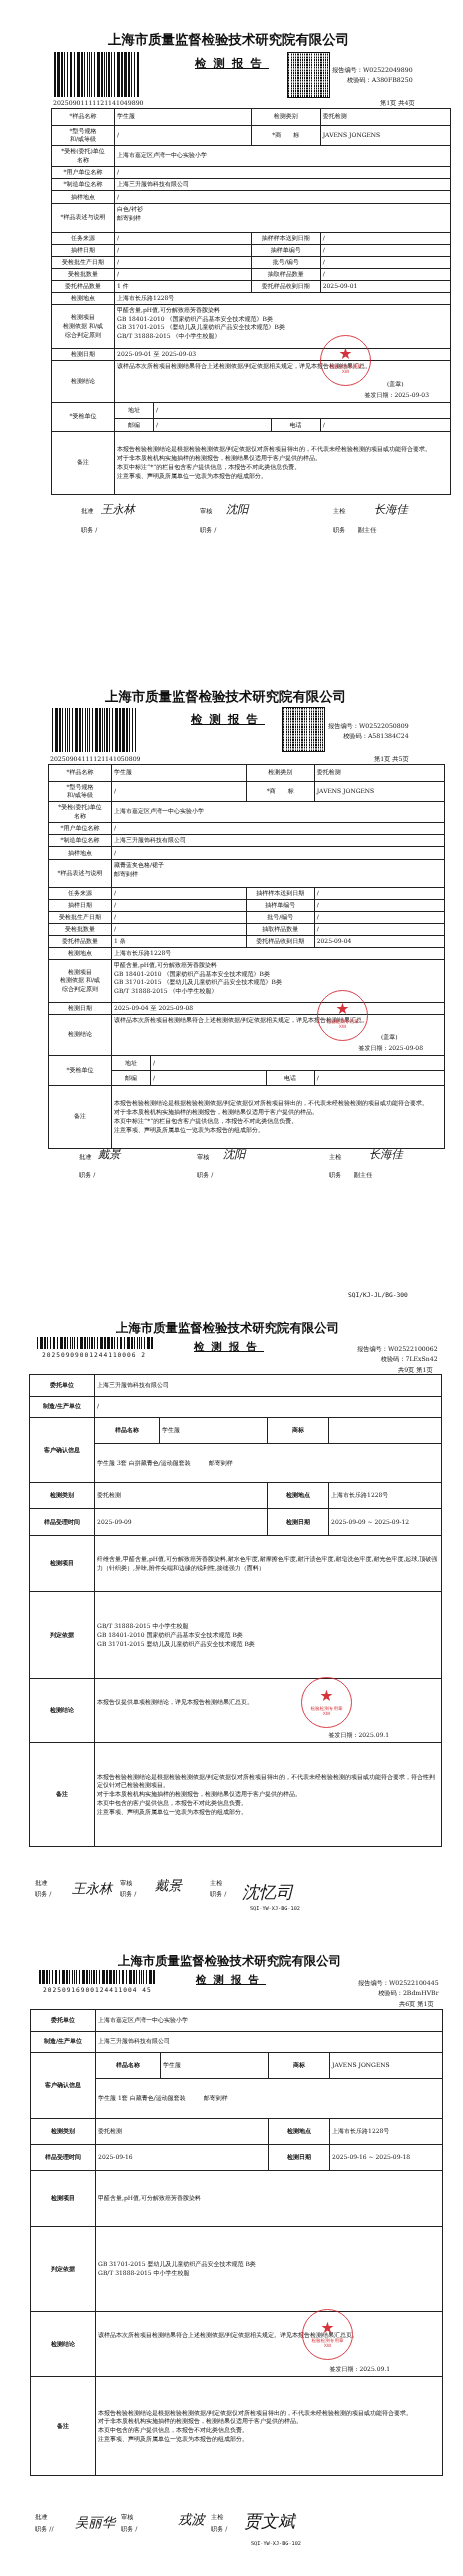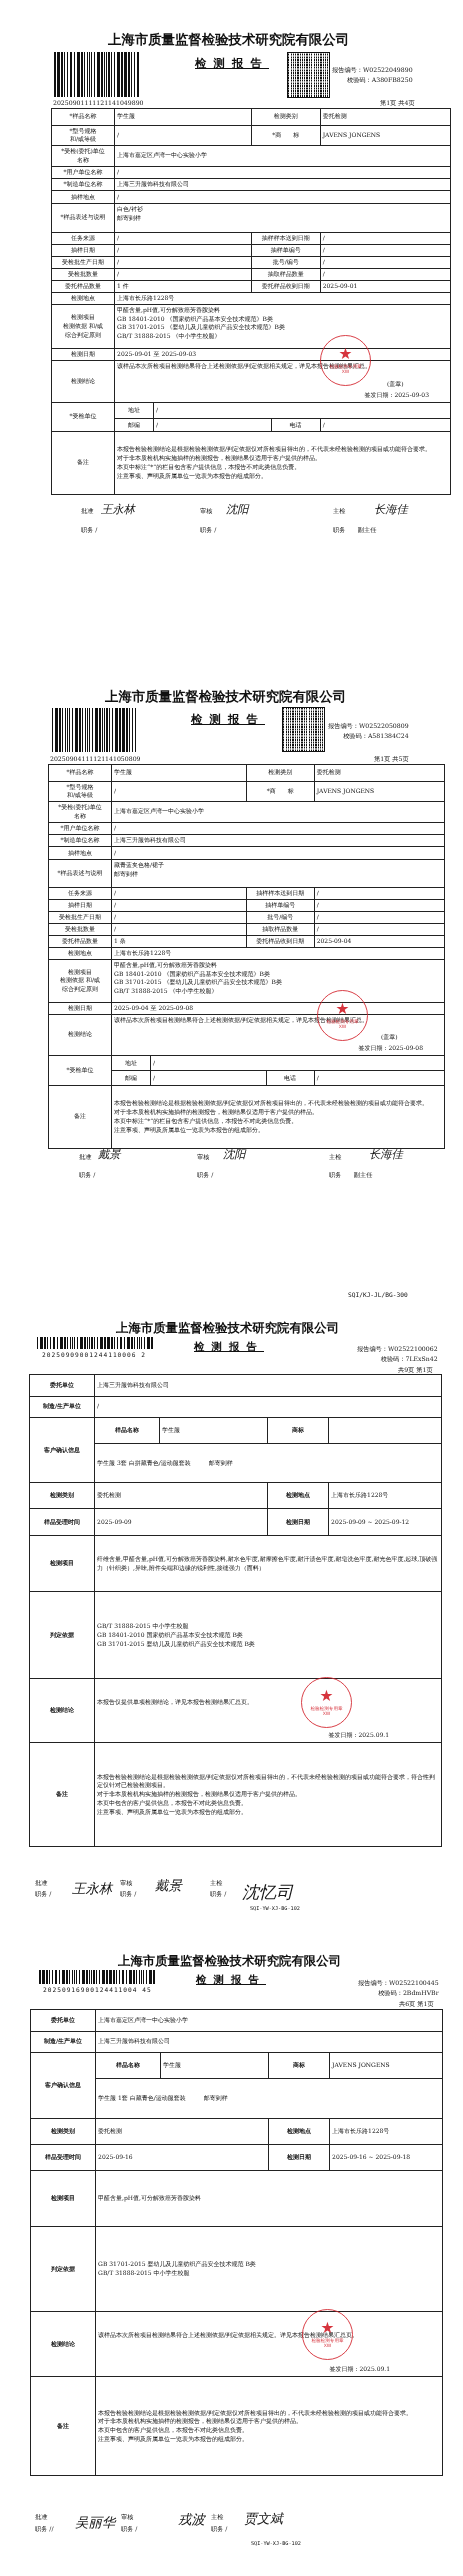--- a/index.html
+++ b/index.html
@@ -516,16 +516,16 @@
   </div>
 
   <div class="sigrow" style="left:35px;top:576px;">批准</div>
   <div class="sigrow" style="left:35px;top:588px;"><span>职务</span> <span>//</span></div>
   <div class="sig" style="left:75px;top:577px;font-size:13.4px;">吴丽华</div>
   <div class="sigrow" style="left:121px;top:576px;">审核</div>
   <div class="sigrow" style="left:121px;top:588px;"><span>职务</span> <span>/</span></div>
   <div class="sig" style="left:155px;top:574px;font-size:13.4px;margin-left:23px;">戎波</div>
   <div class="sigrow" style="left:211px;top:576px;">主检</div>
   <div class="sigrow" style="left:211px;top:588px;"><span>职务</span> <span>/</span></div>
-  <div class="sig" style="left:244px;top:573px;font-size:13px;">贾文斌</div>
+  <div class="sig" style="left:244px;top:573px;font-size:17px;">贾文斌</div>
   <div class="formcode" style="left:251px;top:603px;font-size:5.2px;">SQI-YW-XJ-BG-102</div>
 </div>
 
 
 </body></html>

